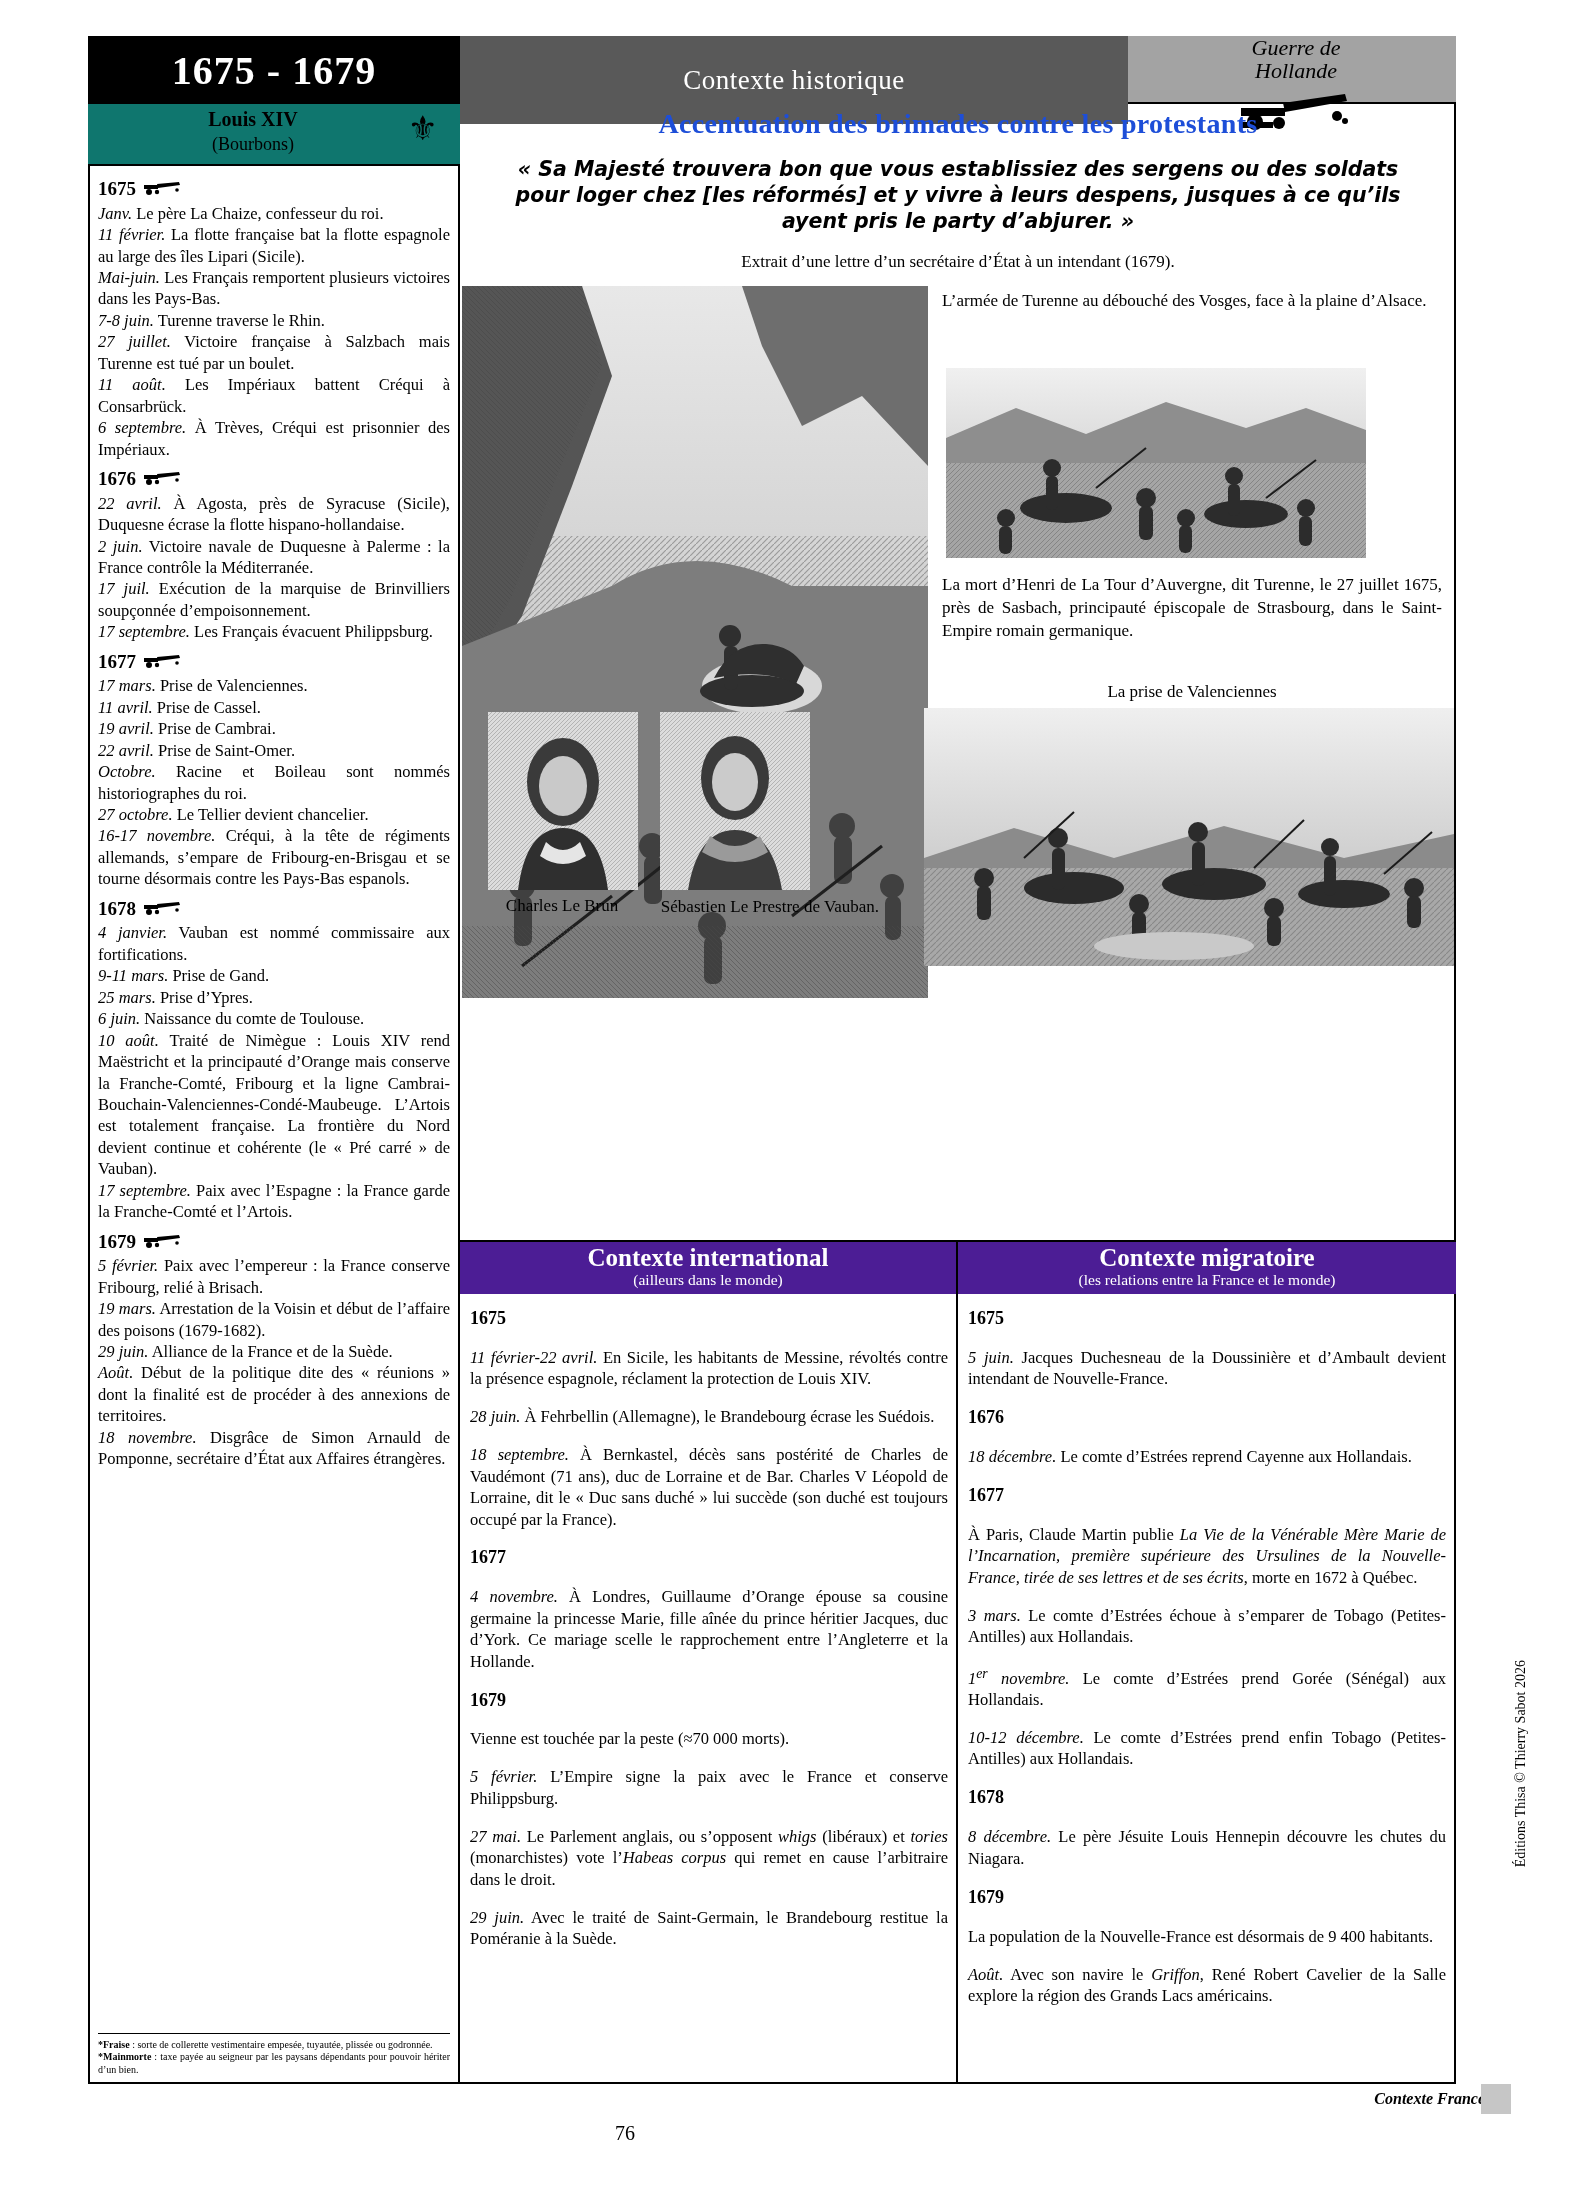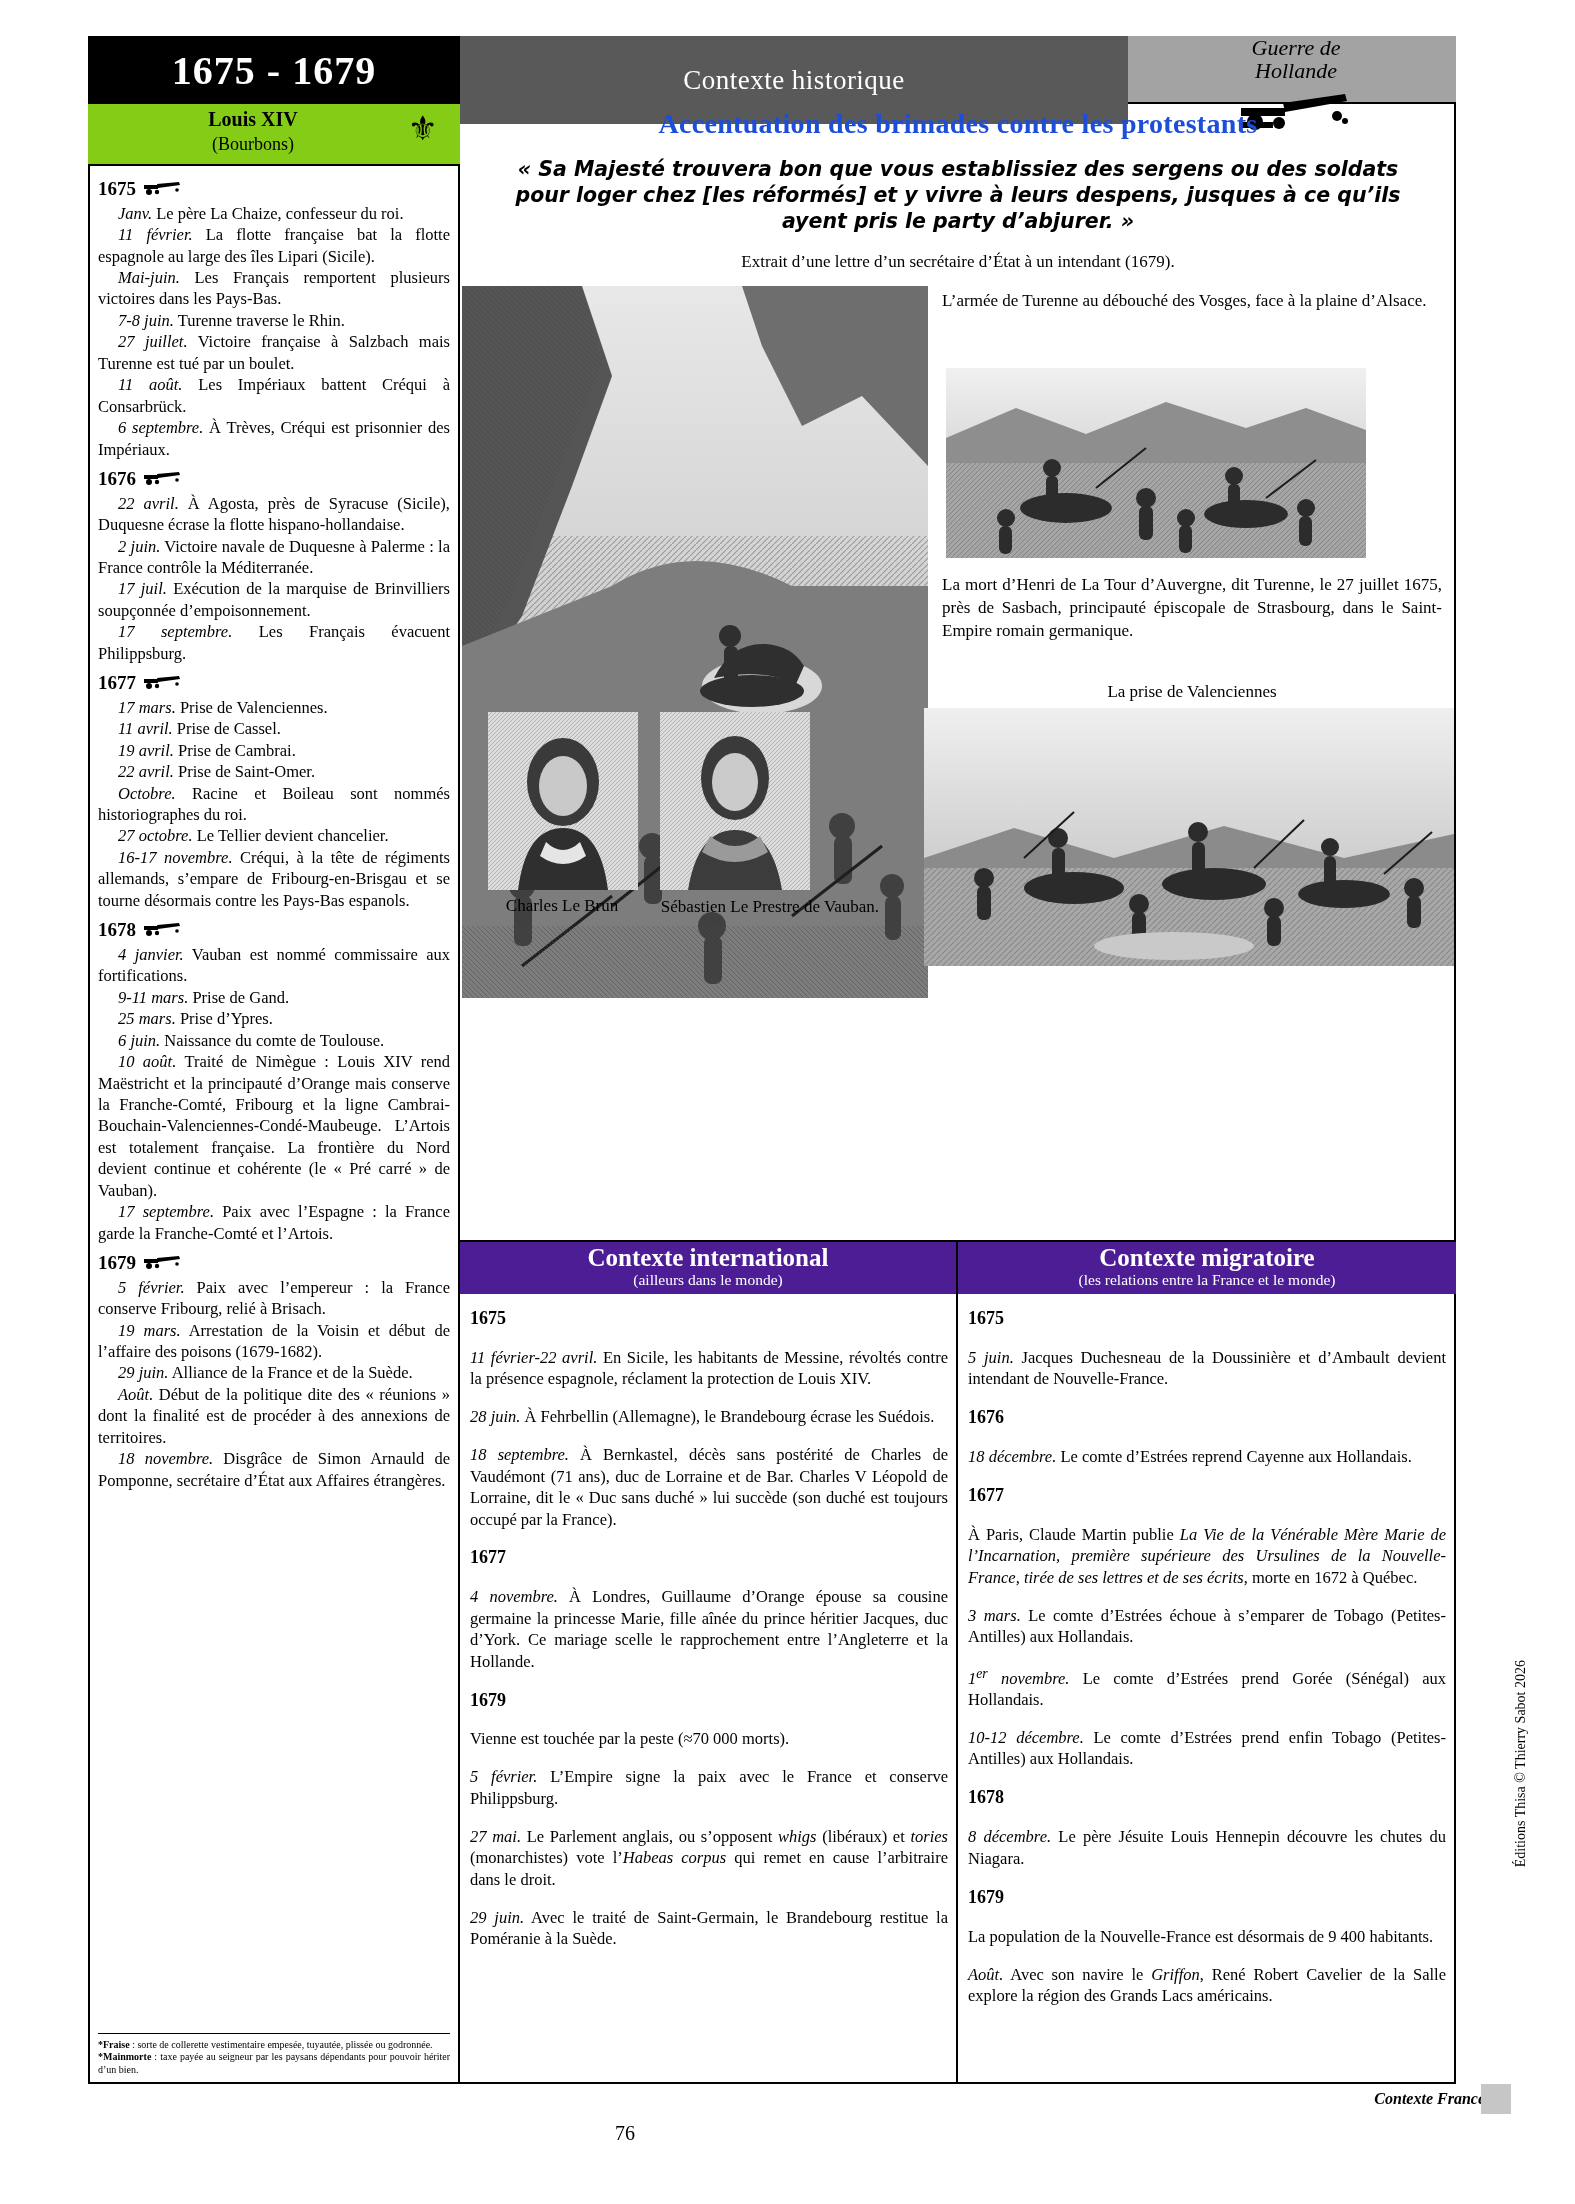--- a/index.html
+++ b/index.html
@@ -51,21 +51,21 @@
   }
   .cannon { display:inline-block; }
   
   .left-col {
     position:absolute; left:88px; top:104px;
     width:372px; height:1980px;
     border-right:2px solid #000;
   }
   .king-box {
     position:absolute; left:0; top:0; width:372px; height:62px;
-    background:#84cc16; border-bottom:2px solid #000;
+    background:#0f766e; border-bottom:2px solid #000;
   }
   .king-name {
     position:absolute; left:0; top:4px; width:330px;
     text-align:center; font-size:20px; font-weight:bold;
   }
   .king-house {
     position:absolute; left:0; top:30px; width:330px;
     text-align:center; font-size:18px;
   }
   .fleur {
@@ -78,21 +78,21 @@
     font-size:16.5px; line-height:1.30;
     text-align:justify;
   }
   .yr {
     font-weight:bold; font-size:19px;
     margin-top:7px; margin-bottom:1px;
     display:block;
   }
   .yr .cannon-sm { margin-left:6px; font-size:15px; }
   .chron p { margin:0; text-indent:0; }
-  .chron i { font-style:italic;margin-left:20px; }
+  .chron i { font-style:italic; }
   .notes {
     position:absolute; left:10px; bottom:8px; width:352px;
     border-top:1.5px solid #000;
     padding-top:5px;
     font-size:10px; line-height:1.25; text-align:justify;
   }
   
   .main {
     position:absolute; left:460px; top:104px;
     width:996px; height:1136px;

